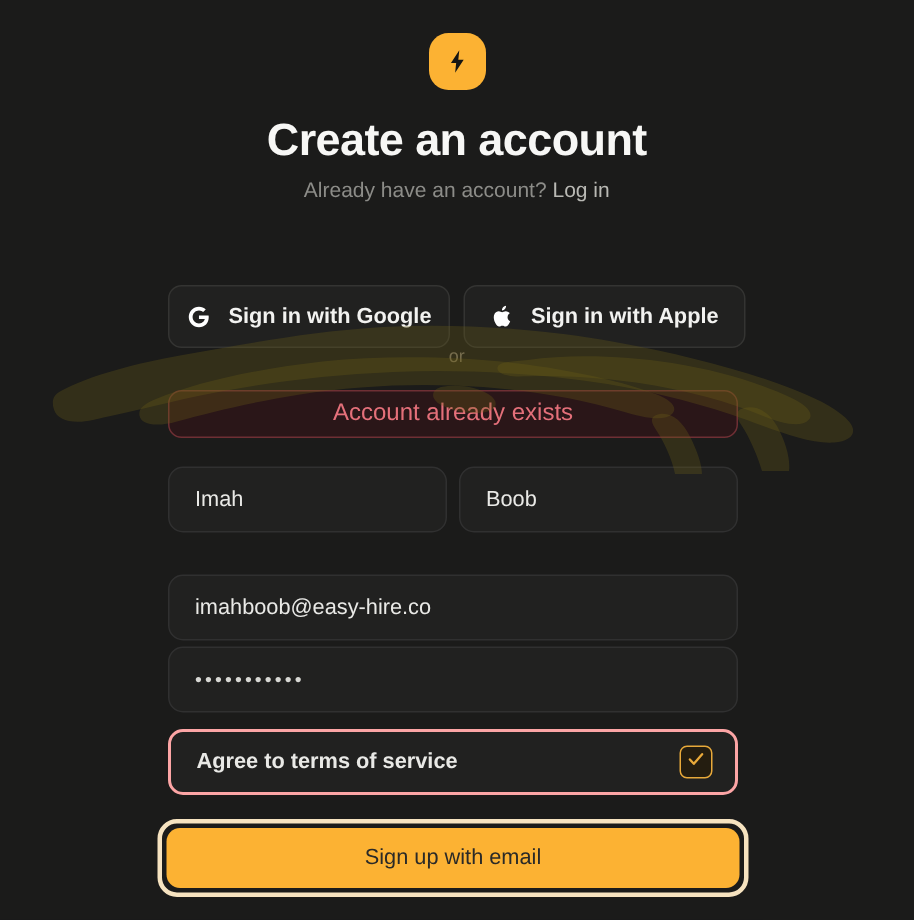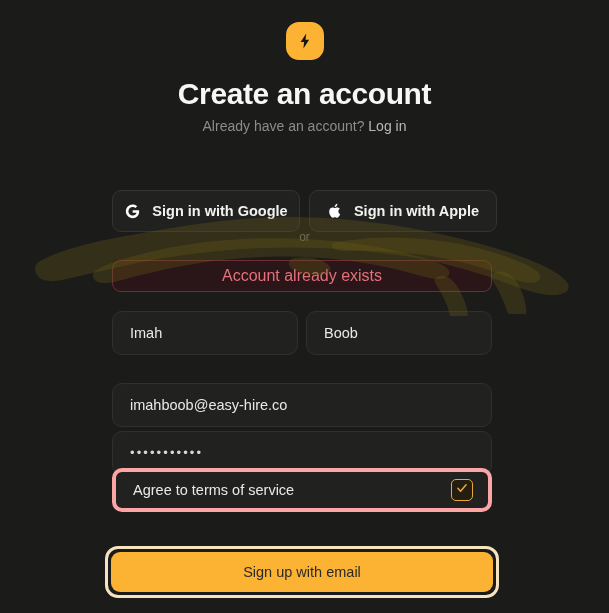--- a/index.html
+++ b/index.html
@@ -163,31 +163,32 @@
     letter-spacing: 2.1px;
     color: #d8d8d4;
     line-height: 1;
     transform: translateY(-1px);
   }
 
   
   .terms-row {
     position: absolute;
     left: 112px;
-    top: 468px;
+    top: 486px;
     width: 380px;
     height: 44px;
     background: #212120;
-    border: 4px solid #fca5a5;
+    border: 2px solid #fca5a5;
     border-radius: 10px;
     box-sizing: border-box;
     display: flex;
     align-items: center;
     justify-content: space-between;
     padding: 0 15px 0 17px;
+    font-weight: bold;
   }
   .terms-label {
     font-size: 14.5px;
     color: #e9e9e6;
   }
   .checkbox {
     width: 22px;
     height: 22px;
     border: 1.6px solid #e8a93a;
     border-radius: 5px;

